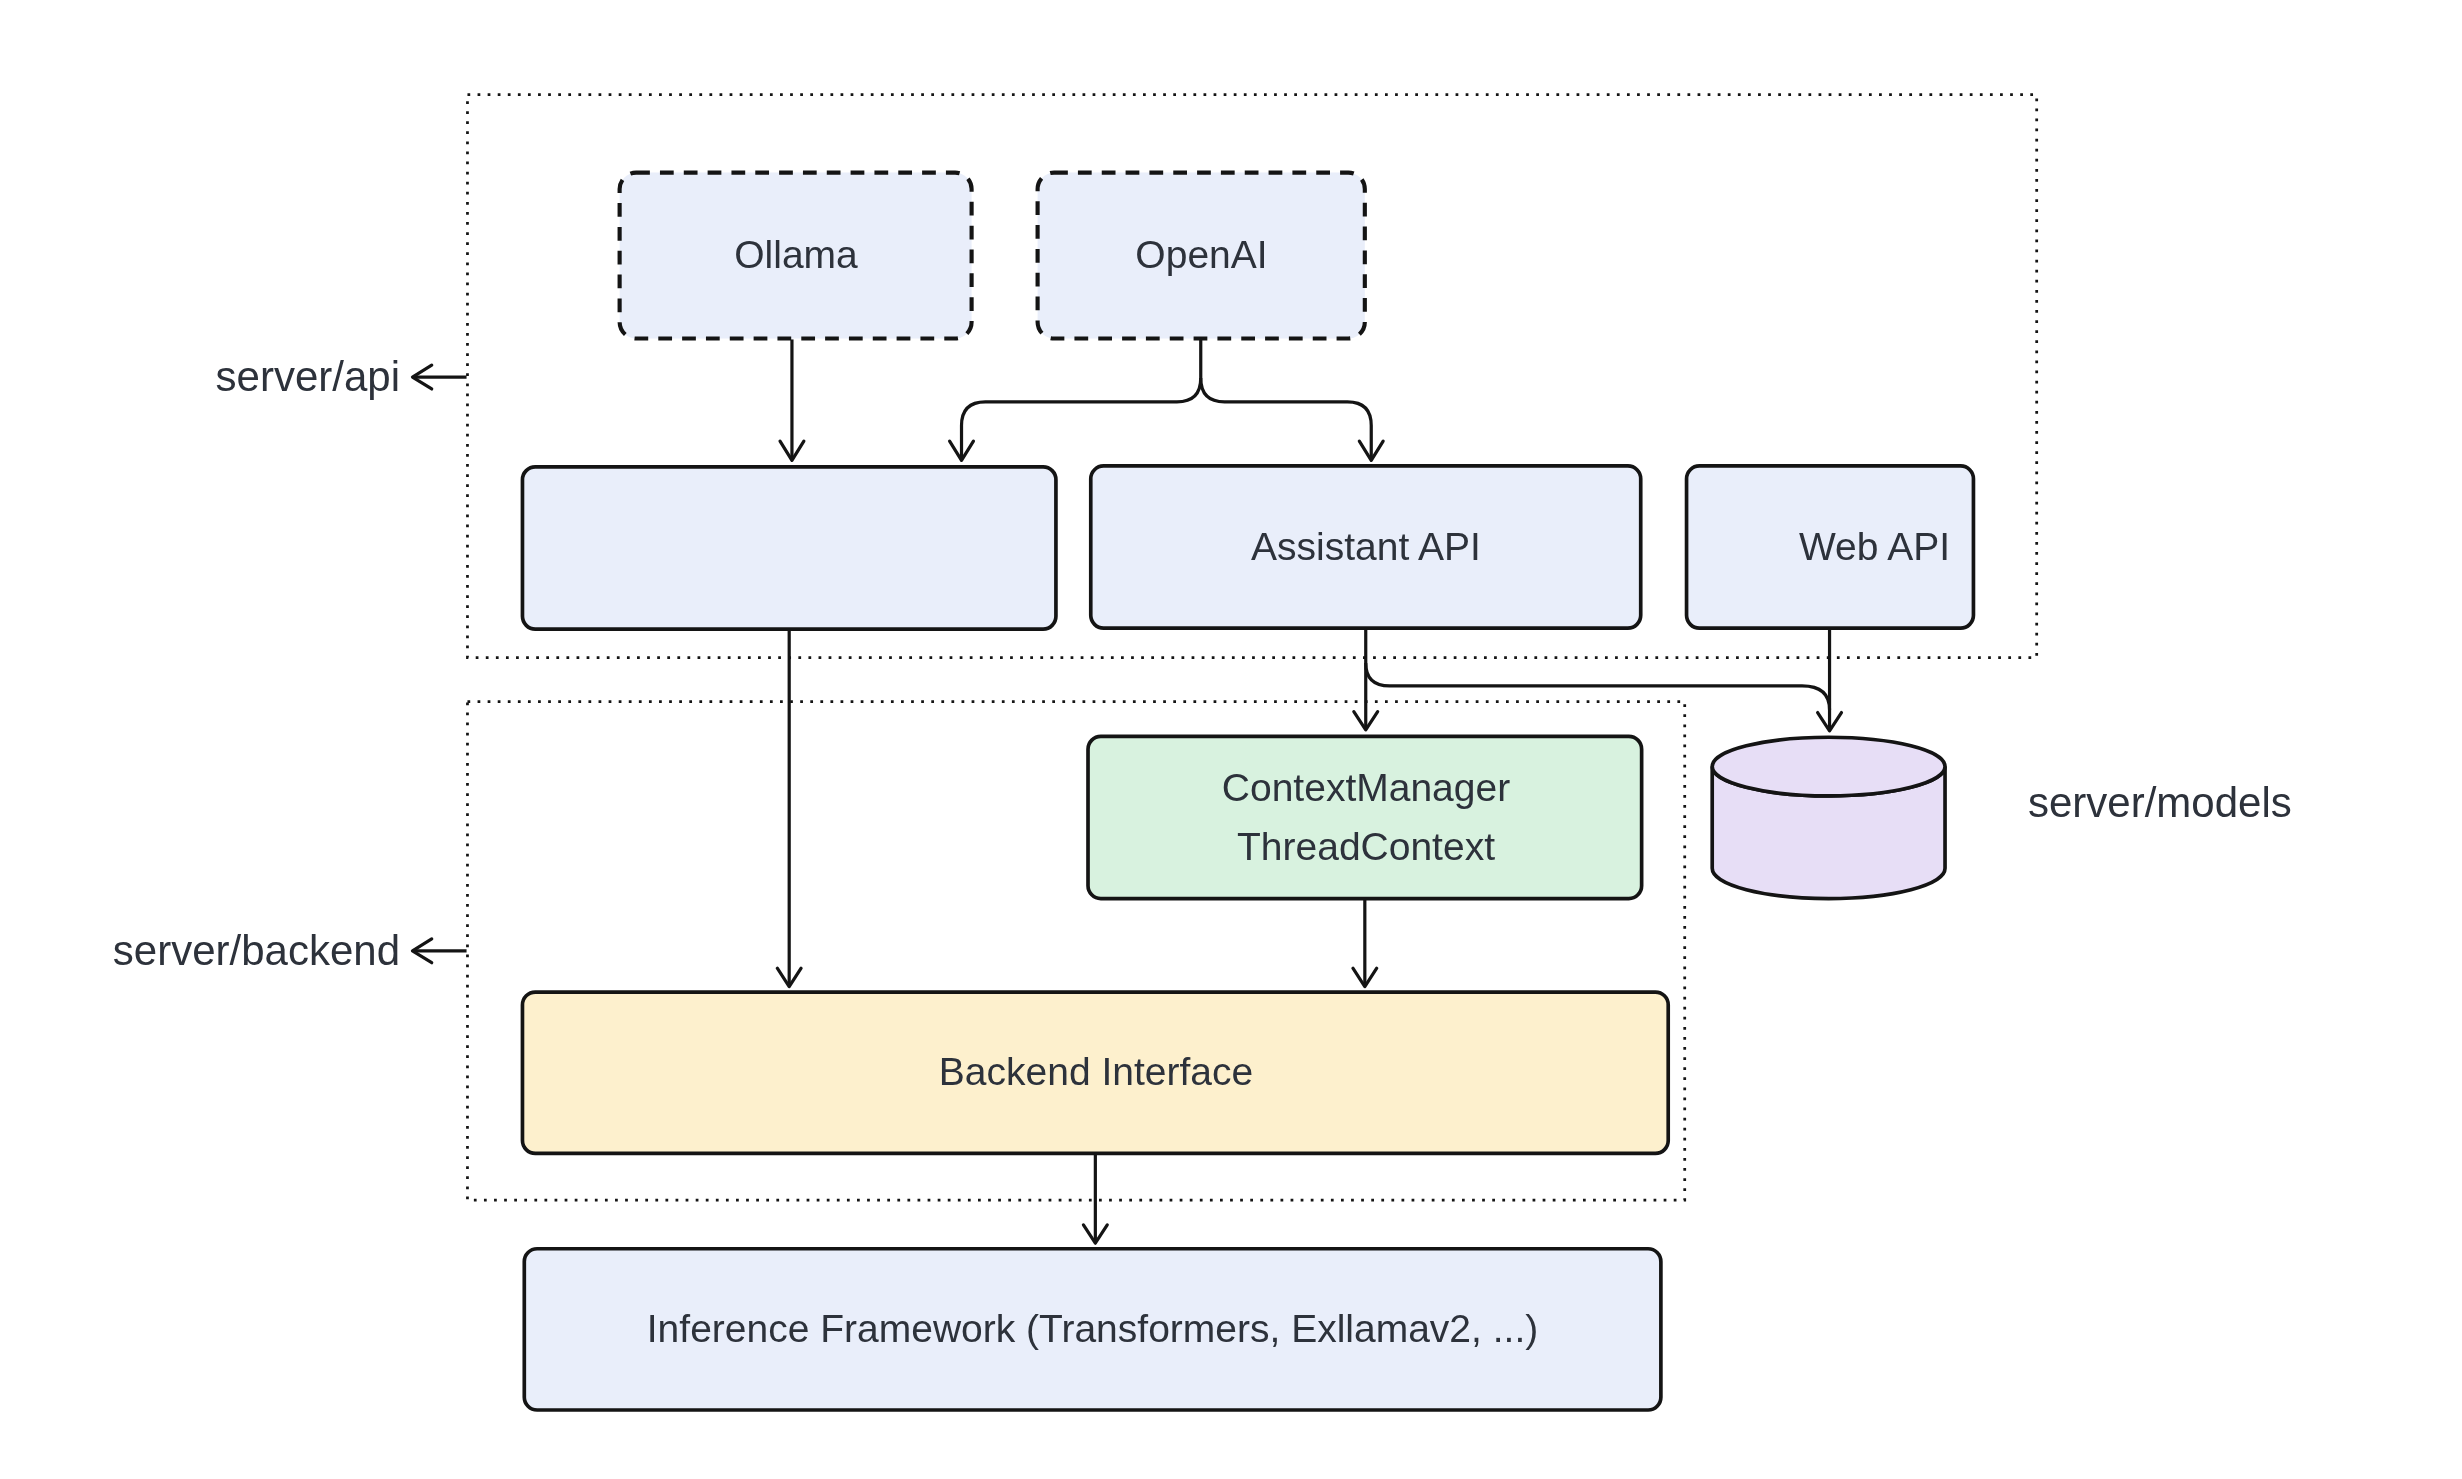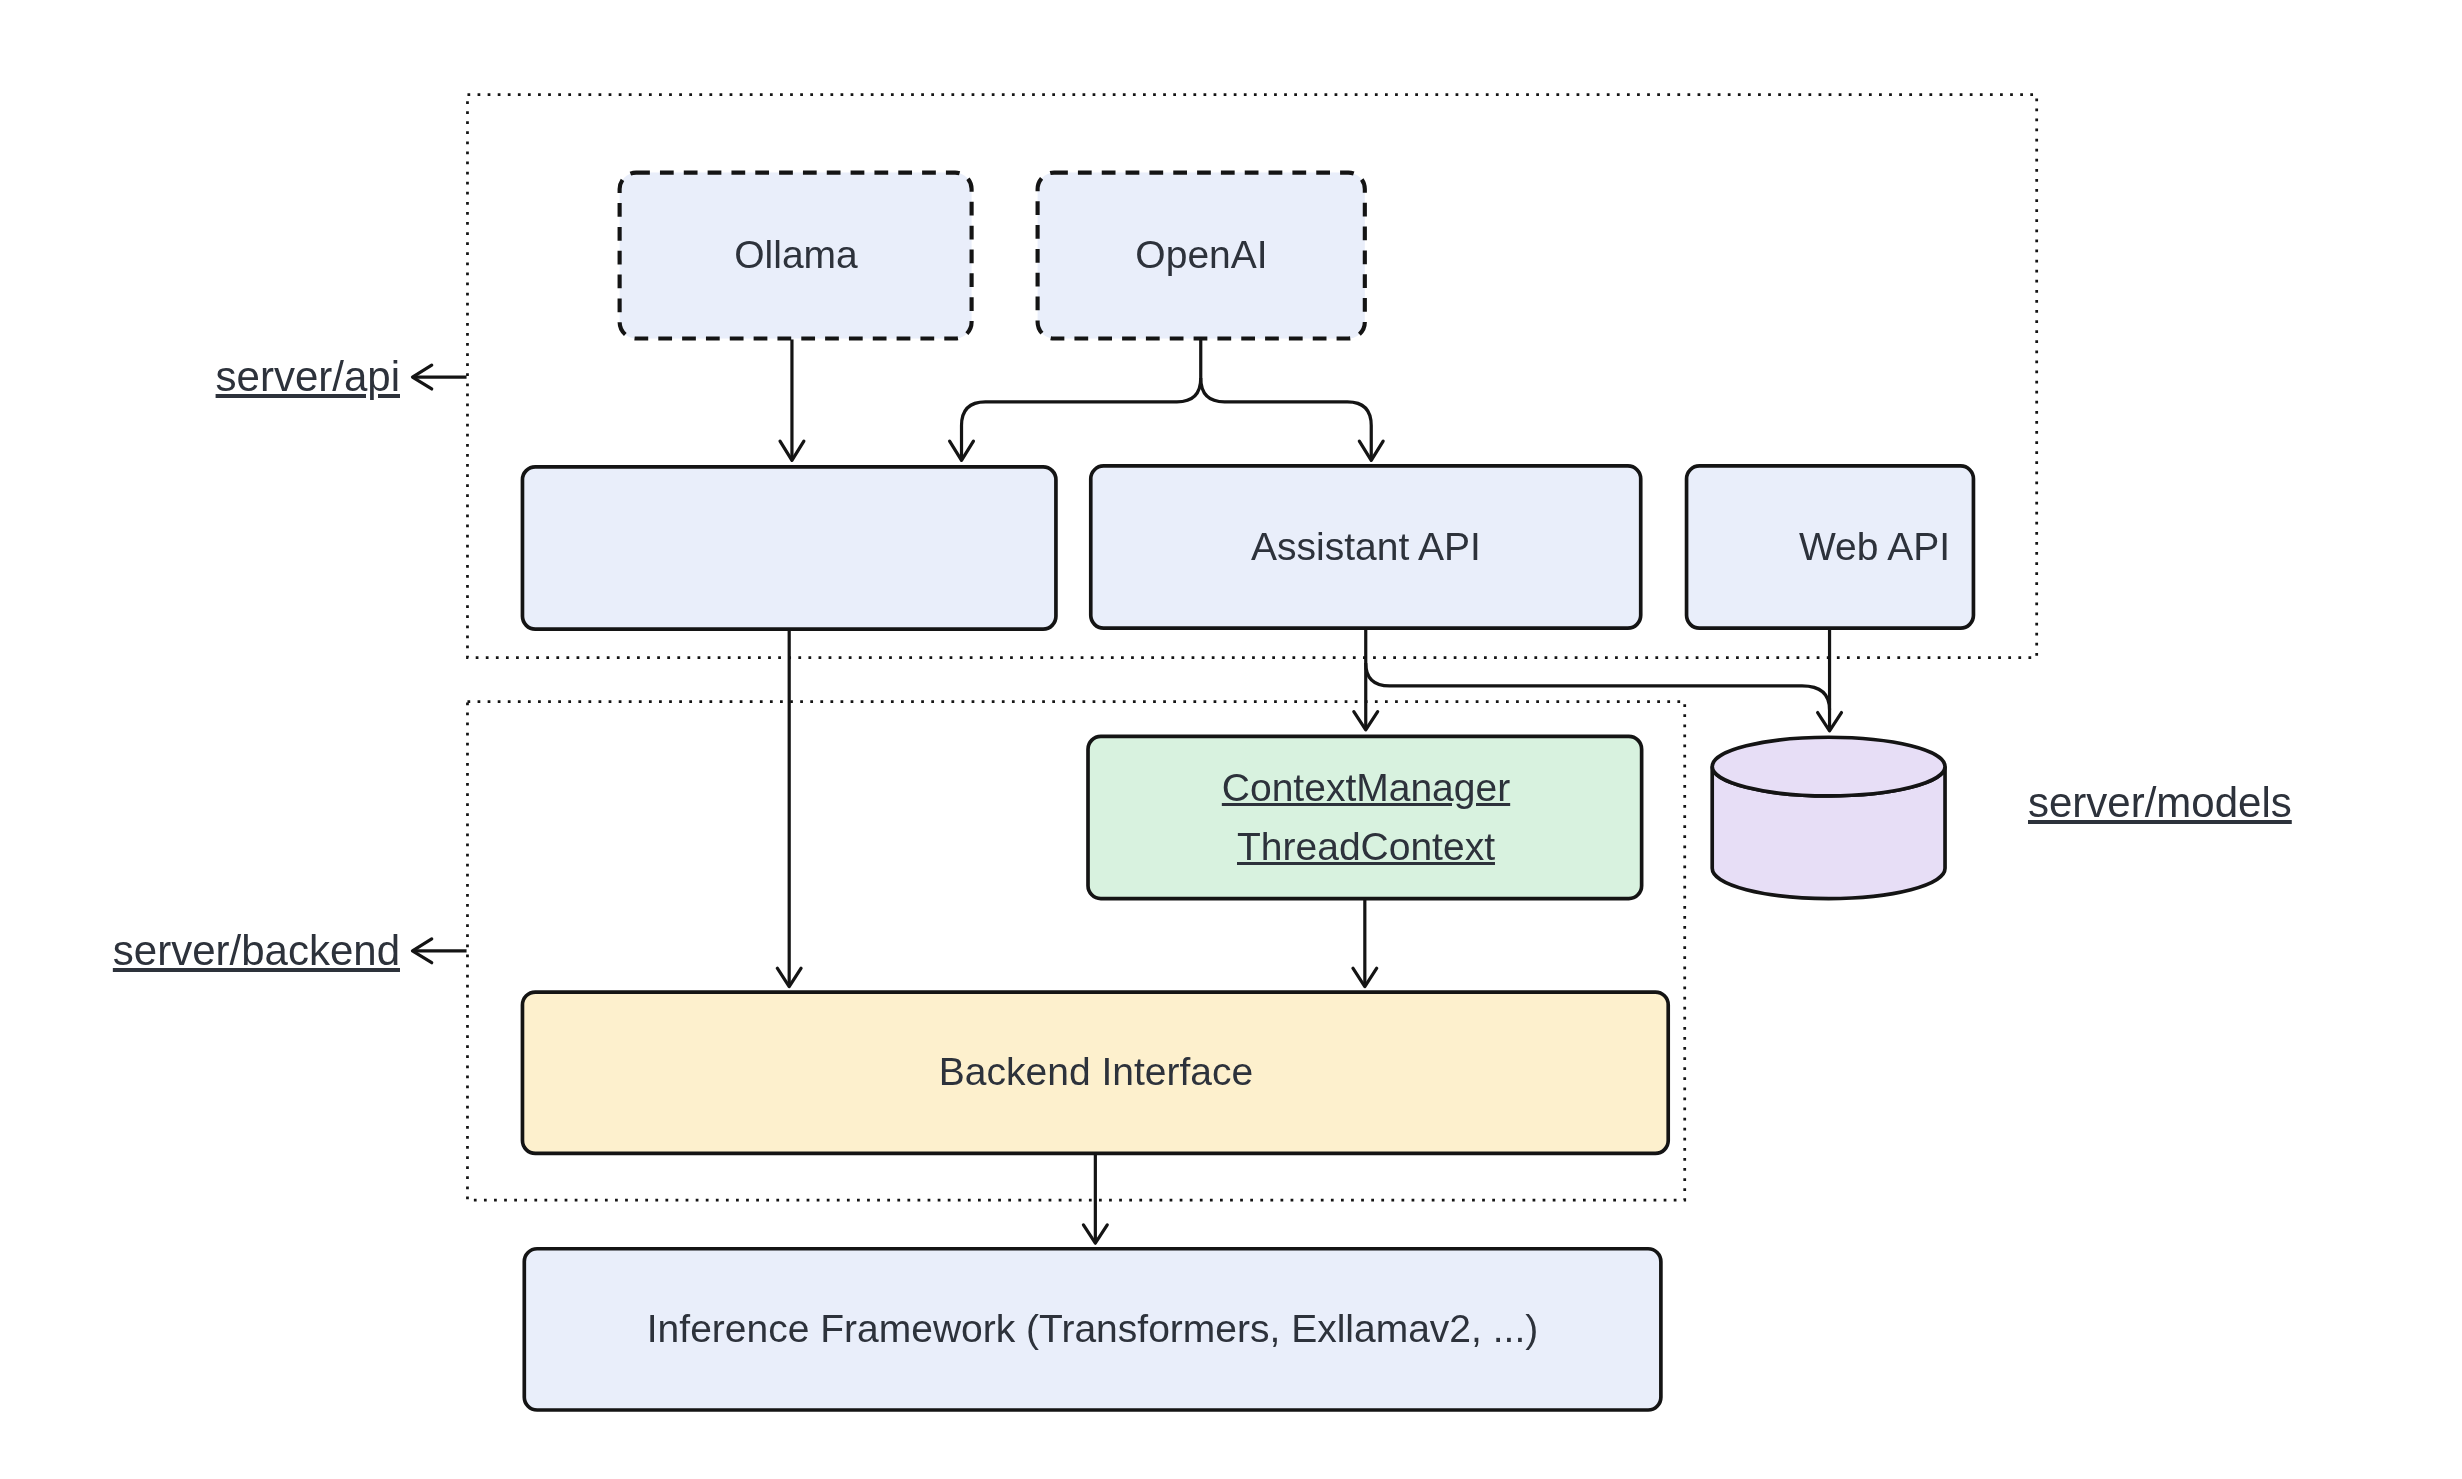--- a/index.html
+++ b/index.html
@@ -12,21 +12,21 @@
   }
   .stage svg{position:absolute;left:0;top:0;}
   .nlabel{
     position:absolute; display:flex; align-items:center; justify-content:center;
     text-align:center; font-size:39px; color:var(--ink); line-height:1.2;
     pointer-events:none; white-space:nowrap;
   }
   .nlabel.two-line{flex-direction:column; line-height:59px;}
   .side{
     position:absolute; display:flex; align-items:center; font-size:42px;
-    color:var(--ink); white-space:nowrap;text-decoration:underline;
+    color:var(--ink); white-space:nowrap;
   }
   .side.right-align{justify-content:flex-end;}
   .sqlite-label{font-size:40px;}
 </style>
 </head>
 <body>
 
 <div class="stage">
 
   <svg width="2462" height="1480" viewBox="0 0 2686 1614">
@@ -91,21 +91,21 @@
     <g>
       <path d="M1868,836 L1868,947 A127,33 0 0 0 2122,947 L2122,836 A127,32 0 0 1 1868,836 Z" stroke-width="4" fill="#e7def6" stroke="#141414"></path>
       <ellipse cx="1995" cy="836" rx="127" ry="32" stroke-width="4" fill="#e7def6" stroke="#141414"></ellipse>
     </g>
   </svg>
 
   <div class="nlabel" style="left:620px;top:172px;width:352px;height:166px;">Ollama</div>
   <div class="nlabel" style="left:1038px;top:172px;width:327px;height:166px;">OpenAI</div>
   <div class="nlabel" style="left:1091px;top:466px;width:550px;height:162px;text-align:right;">Assistant API</div>
   <div class="nlabel" style="left:1731px;top:466px;width:287px;height:162px;text-align:right;">Web API</div>
-  <div class="nlabel two-line" style="left:1088px;top:736px;width:556px;height:162px;text-decoration:underline;">
+  <div class="nlabel two-line" style="left:1088px;top:736px;width:556px;height:162px;">
     <span>ContextManager</span>
     <span>ThreadContext</span>
   </div>
   <div class="nlabel" style="left:523px;top:992px;width:1146px;height:161px;">Backend Interface</div>
   <div class="nlabel" style="left:524px;top:1249px;width:1137px;height:161px;">Inference Framework (Transformers, Exllamav2, ...)</div>
 
   <div class="side right-align" style="left:83px;top:352px;width:317px;height:50px;">server/api</div>
   <div class="side right-align" style="left:55px;top:926px;width:345px;height:50px;">server/backend</div>
   <div class="side" style="left:2028px;top:778px;width:422px;height:50px;">server/models</div>
 

